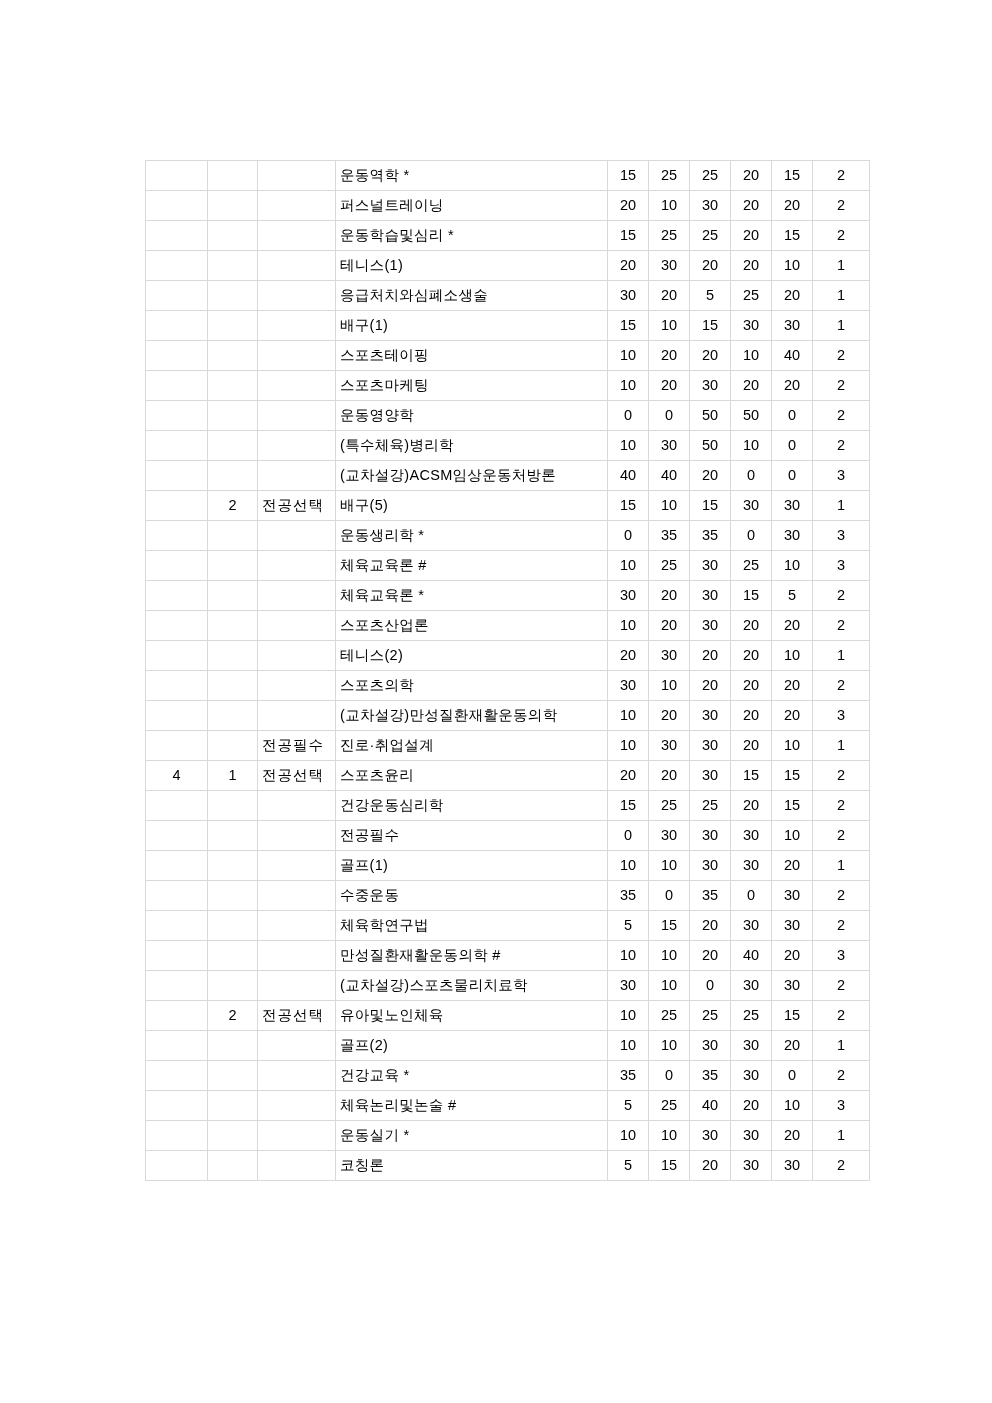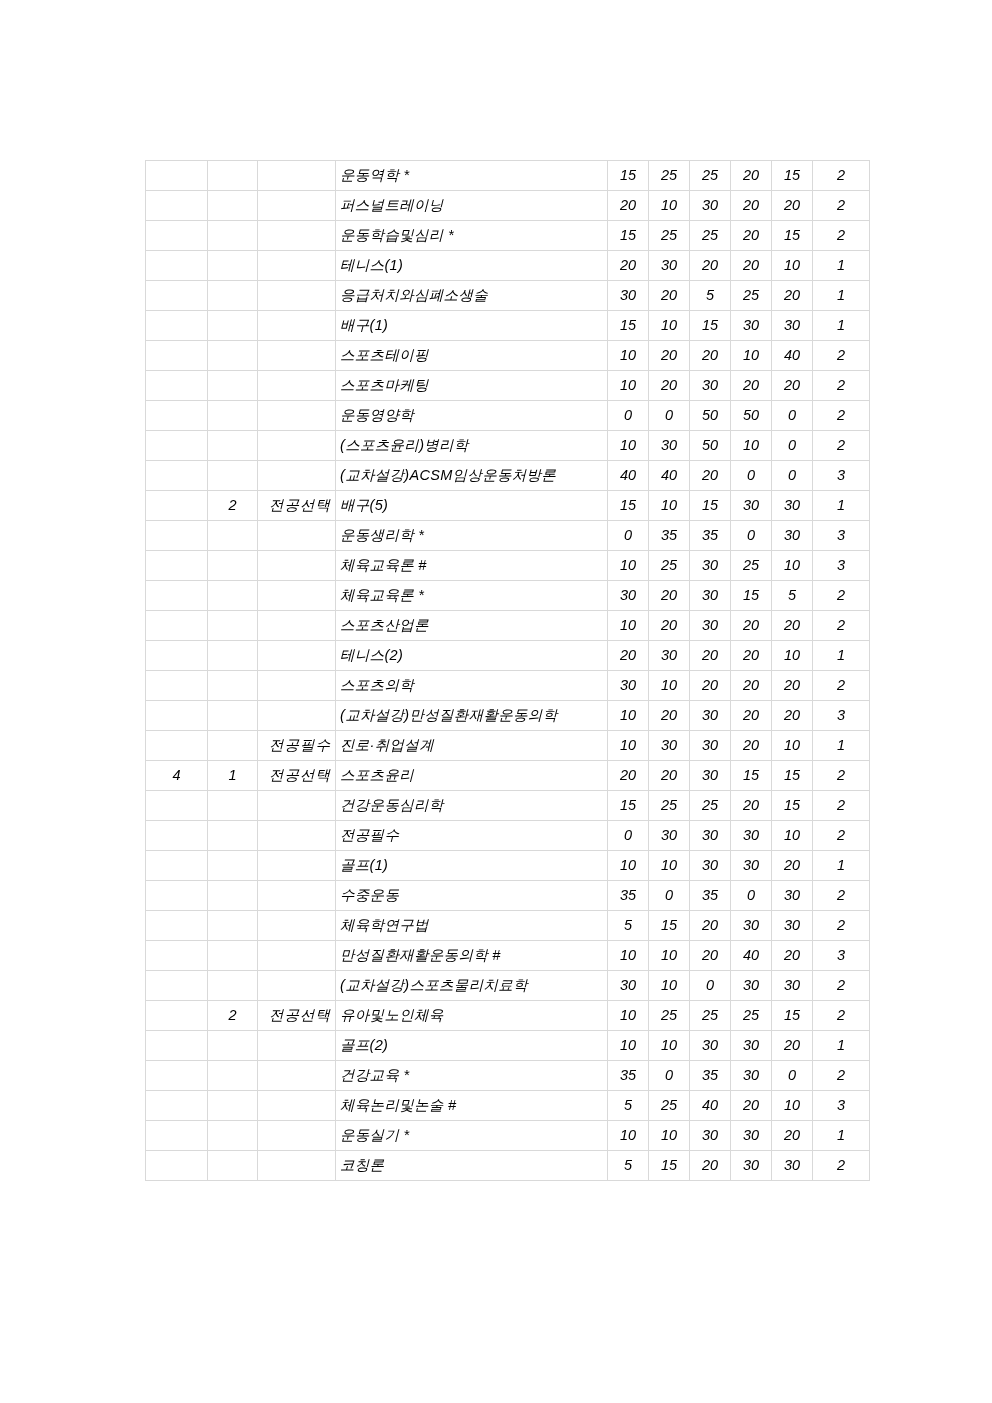--- a/index.html
+++ b/index.html
@@ -22,21 +22,20 @@
   .table-wrap {
     position: absolute;
     left: 145px;
     top: 160px;
     width: 702px;
   }
   table.curriculum {
     border-collapse: collapse;
     width: 702px;
     table-layout: fixed;
-    font-style: italic;
   }
   table.curriculum td {
     border: 1px solid #d9d9d9;
     height: 29px;
     padding: 0 4px;
     font-size: 14.5px;
     line-height: 29px;
     vertical-align: middle;
     white-space: nowrap;
     overflow: hidden;
@@ -46,21 +45,21 @@
   col.c-sem    { width: 50px; }
   col.c-type   { width: 78px; }
   col.c-name   { width: 272px; }
   col.c-num    { width: 41px; }
   col.c-credit { width: 57px; }
 
   td.year, td.sem {
     text-align: center;
   }
   td.type {
-    text-align: right;
+    text-align: left;
     letter-spacing: 1px;
     margin-left: 16px;
   }
   td.name {
     text-align: left;
     padding-left: 6px;
     letter-spacing: 0.3px;
   }
   td.num, td.credit {
     text-align: center;
@@ -190,21 +189,21 @@
             <td class="num">0</td>
             <td class="num">50</td>
             <td class="num">50</td>
             <td class="num">0</td>
             <td class="credit">2</td>
           </tr>
           <tr>
             <td class="year"></td>
             <td class="sem"></td>
             <td class="type"></td>
-            <td class="name">(스포츠윤리)병리학</td>
+            <td class="name">(특수체육)병리학</td>
             <td class="num">10</td>
             <td class="num">30</td>
             <td class="num">50</td>
             <td class="num">10</td>
             <td class="num">0</td>
             <td class="credit">2</td>
           </tr>
           <tr>
             <td class="year"></td>
             <td class="sem"></td>

